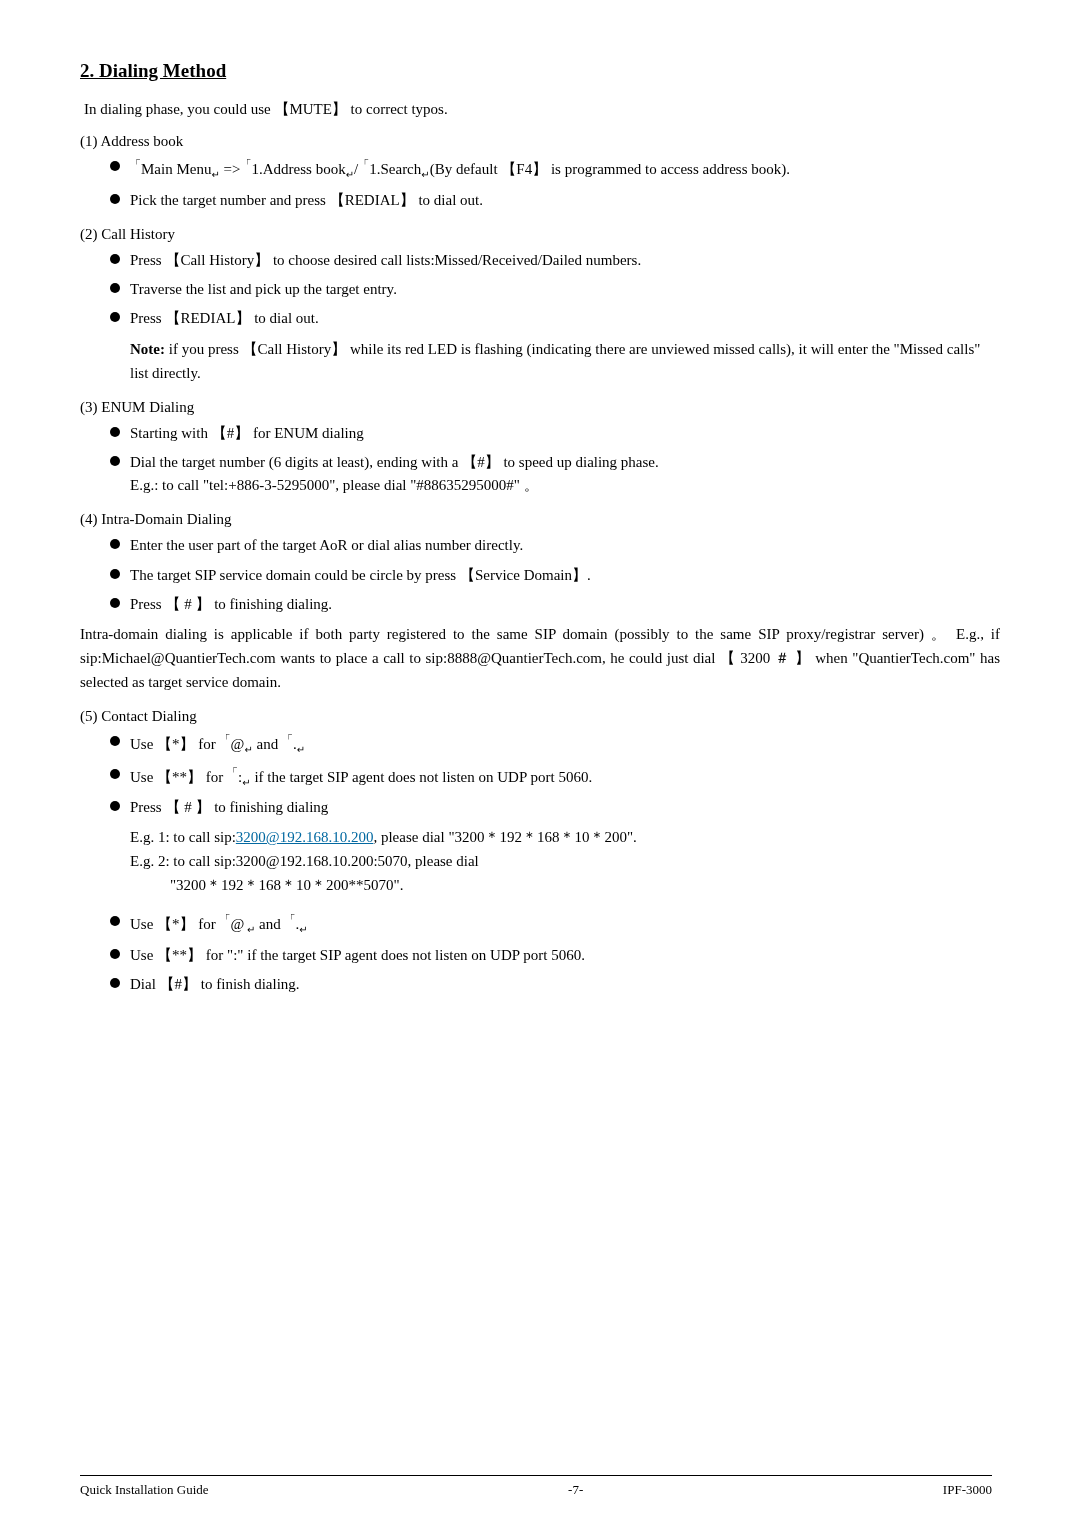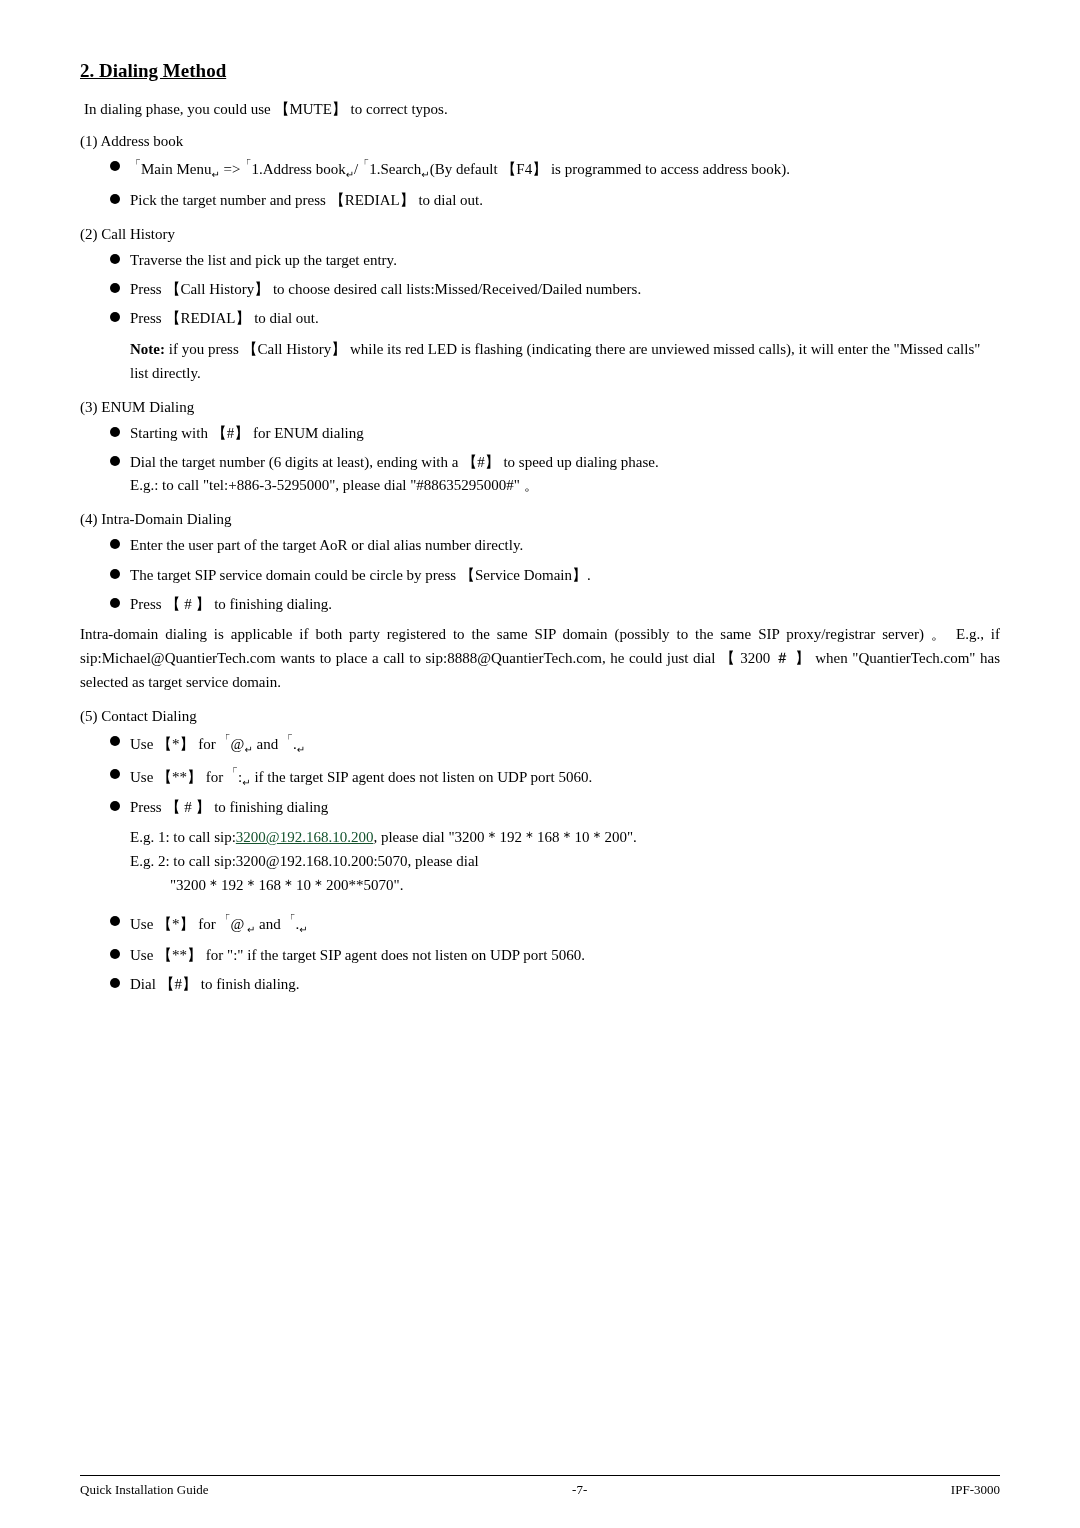--- a/index.html
+++ b/index.html
@@ -63,36 +63,36 @@
     .note-bold {
       font-weight: bold;
       margin-top: 20px;
     }
     .intra-para {
       margin-top: 4px;
       line-height: 1.6;
       text-align: justify;
     }
     .link {
-      color: #14532d;
+      color: #0369a1;
       text-decoration: underline;
     }
     .sub-text {
       margin-left: 50px;
       line-height: 1.6;
     }
     .indent-sub {
       margin-left: 90px;
       line-height: 1.6;
     }
     .footer {
       position: absolute;
       bottom: 30px;
       left: 80px;
-      right: 80px;
+      right: 88px;
       display: flex;
       justify-content: space-between;
       font-size: 13px;
       border-top: 1px solid #000;
       padding-top: 6px;
     }
   </style>
 </head>
 <body>
 
@@ -114,25 +114,25 @@
       <span class="bullet-text">Pick the target number and press 【REDIAL】 to dial out.</span>
     </li>
   </ul>
 </div>
 
 <div class="section">
   <div class="section-title">(2)  Call History</div>
   <ul class="bullet-list">
     <li>
       <span class="bullet-dot"></span>
+      <span class="bullet-text">Press 【Call History】 to choose desired call lists:Missed/Received/Dailed numbers.</span>
+    </li>
+    <li>
+      <span class="bullet-dot"></span>
       <span class="bullet-text">Traverse the list and pick up the target entry.</span>
-    </li>
-    <li>
-      <span class="bullet-dot"></span>
-      <span class="bullet-text">Press 【Call History】 to choose desired call lists:Missed/Received/Dailed numbers.</span>
     </li>
     <li>
       <span class="bullet-dot"></span>
       <span class="bullet-text">Press  【REDIAL】 to dial out.</span>
     </li>
   </ul>
   <div class="note-block">
     <span class="note-bold">Note:</span> if you press  【Call History】  while its red LED is flashing (indicating there are unviewed missed calls), it will enter the "Missed calls" list directly.
   </div>
 </div>

